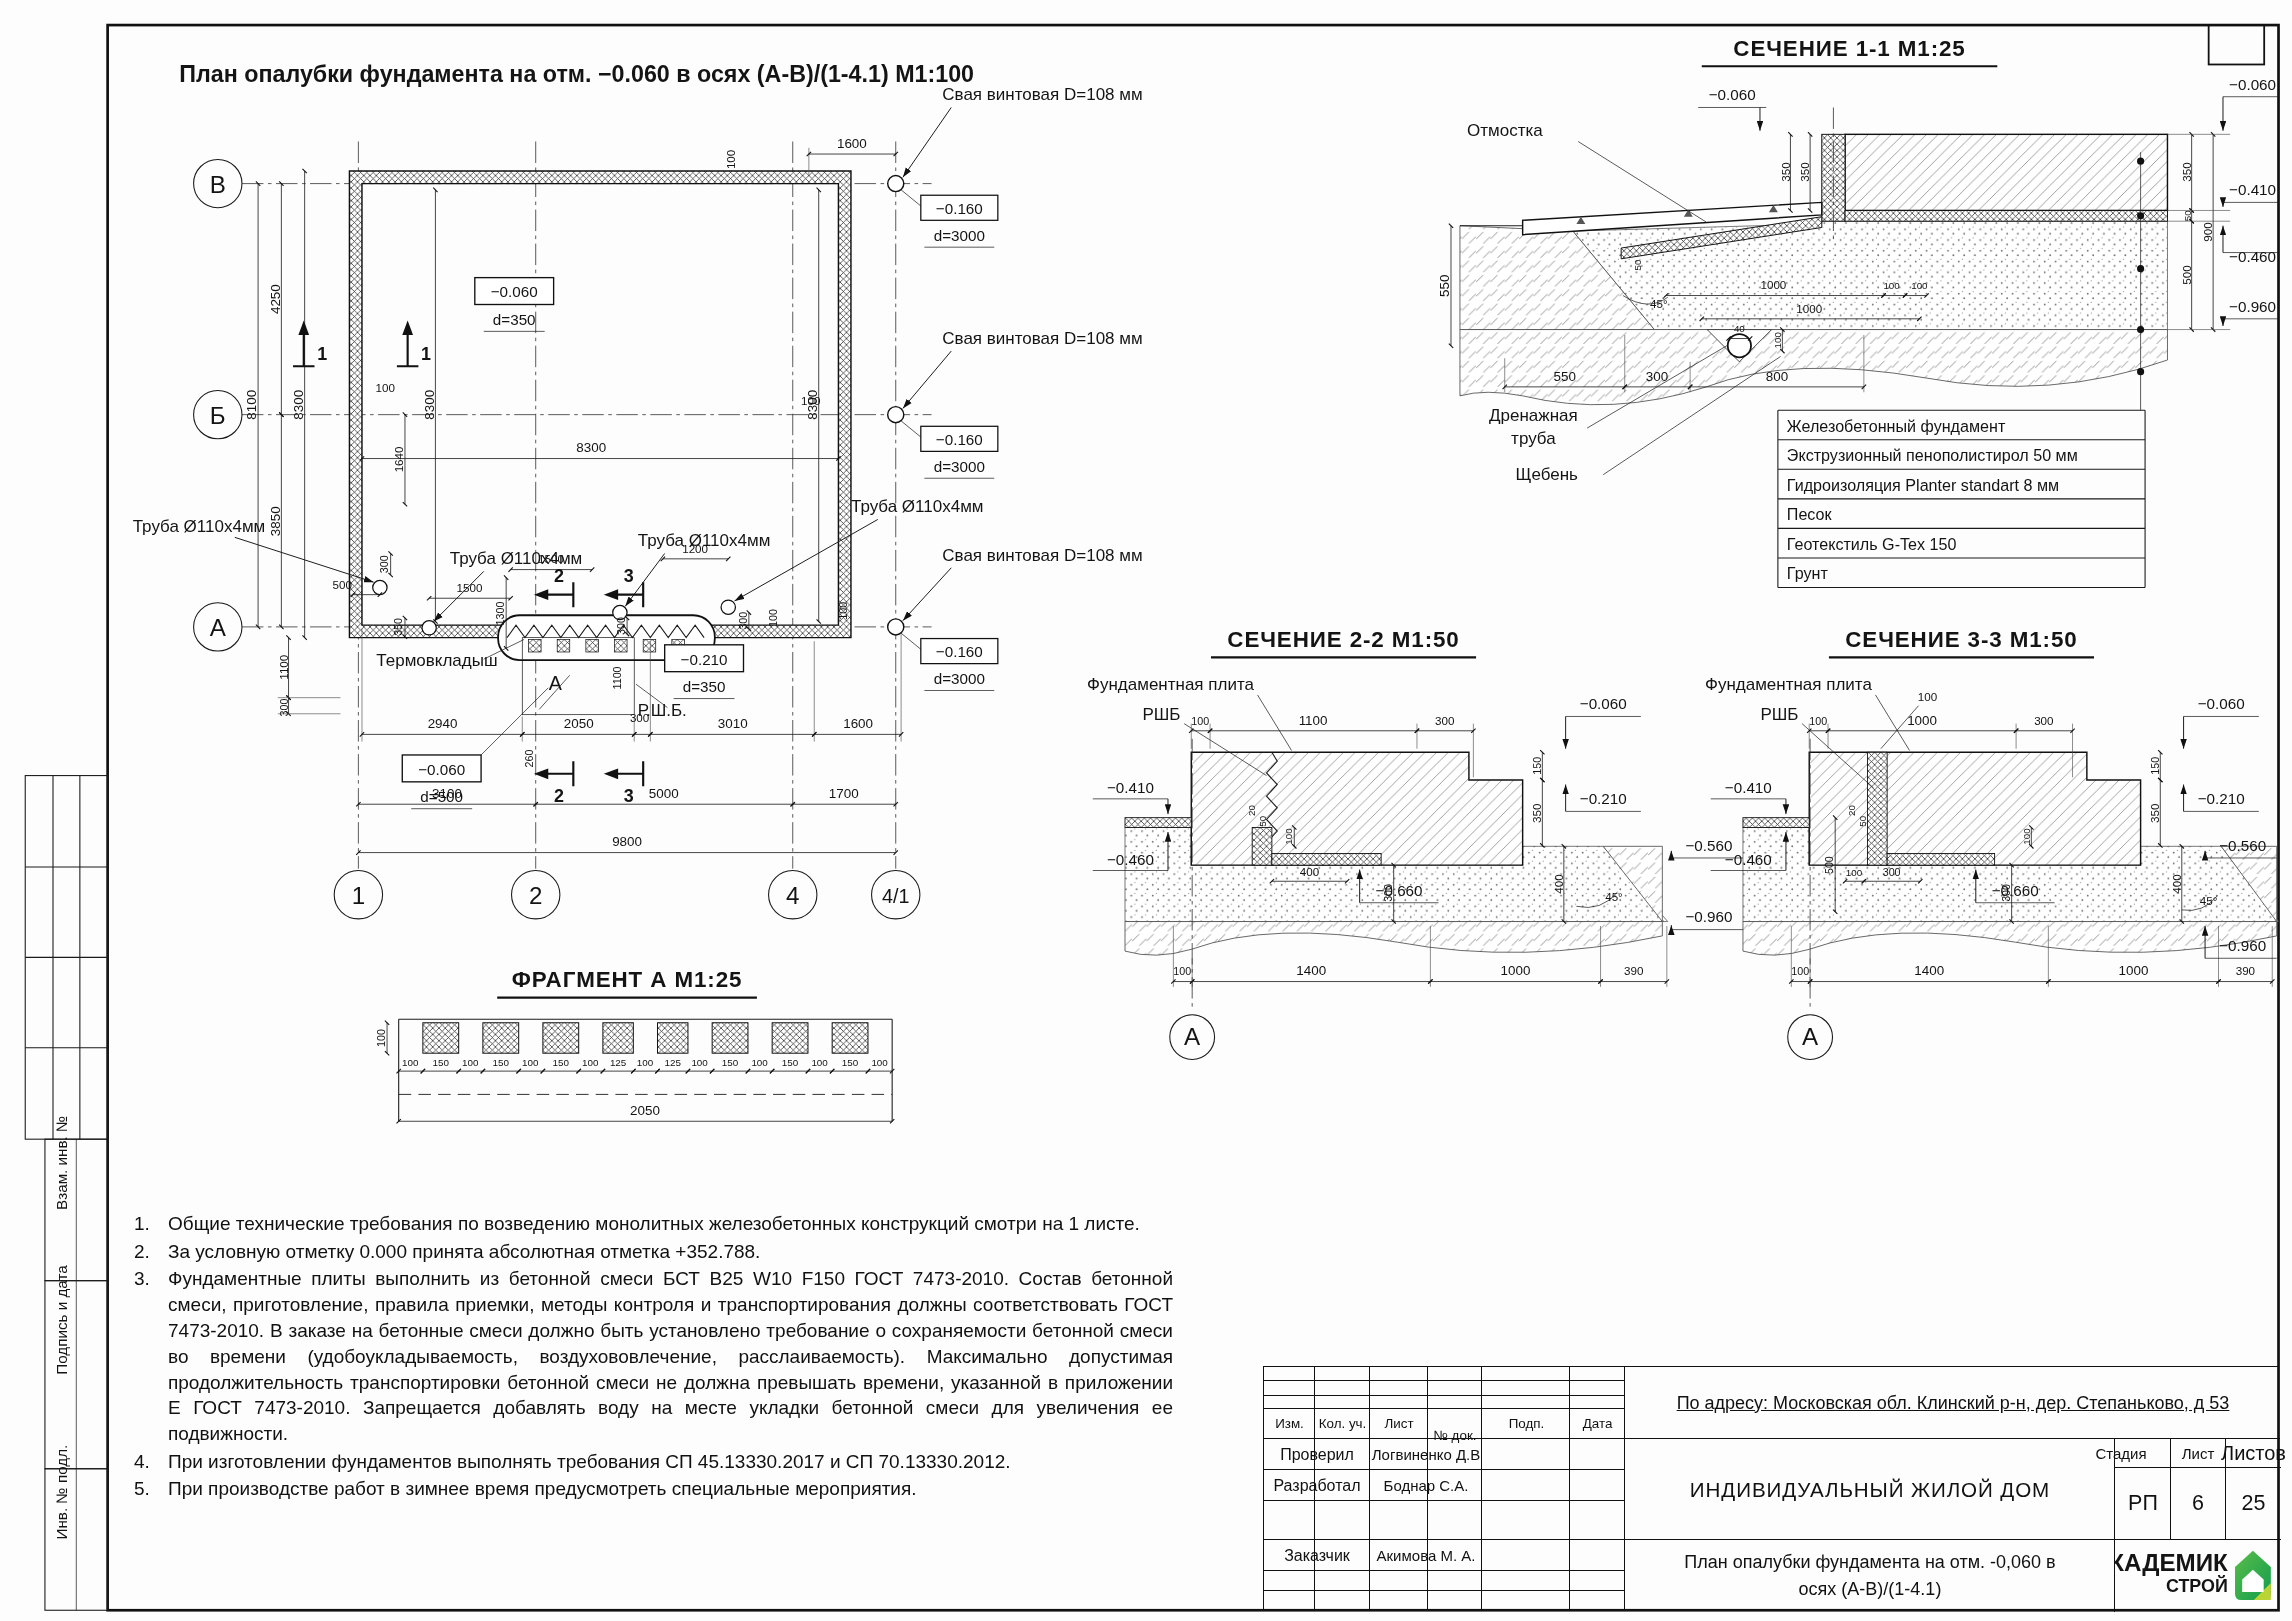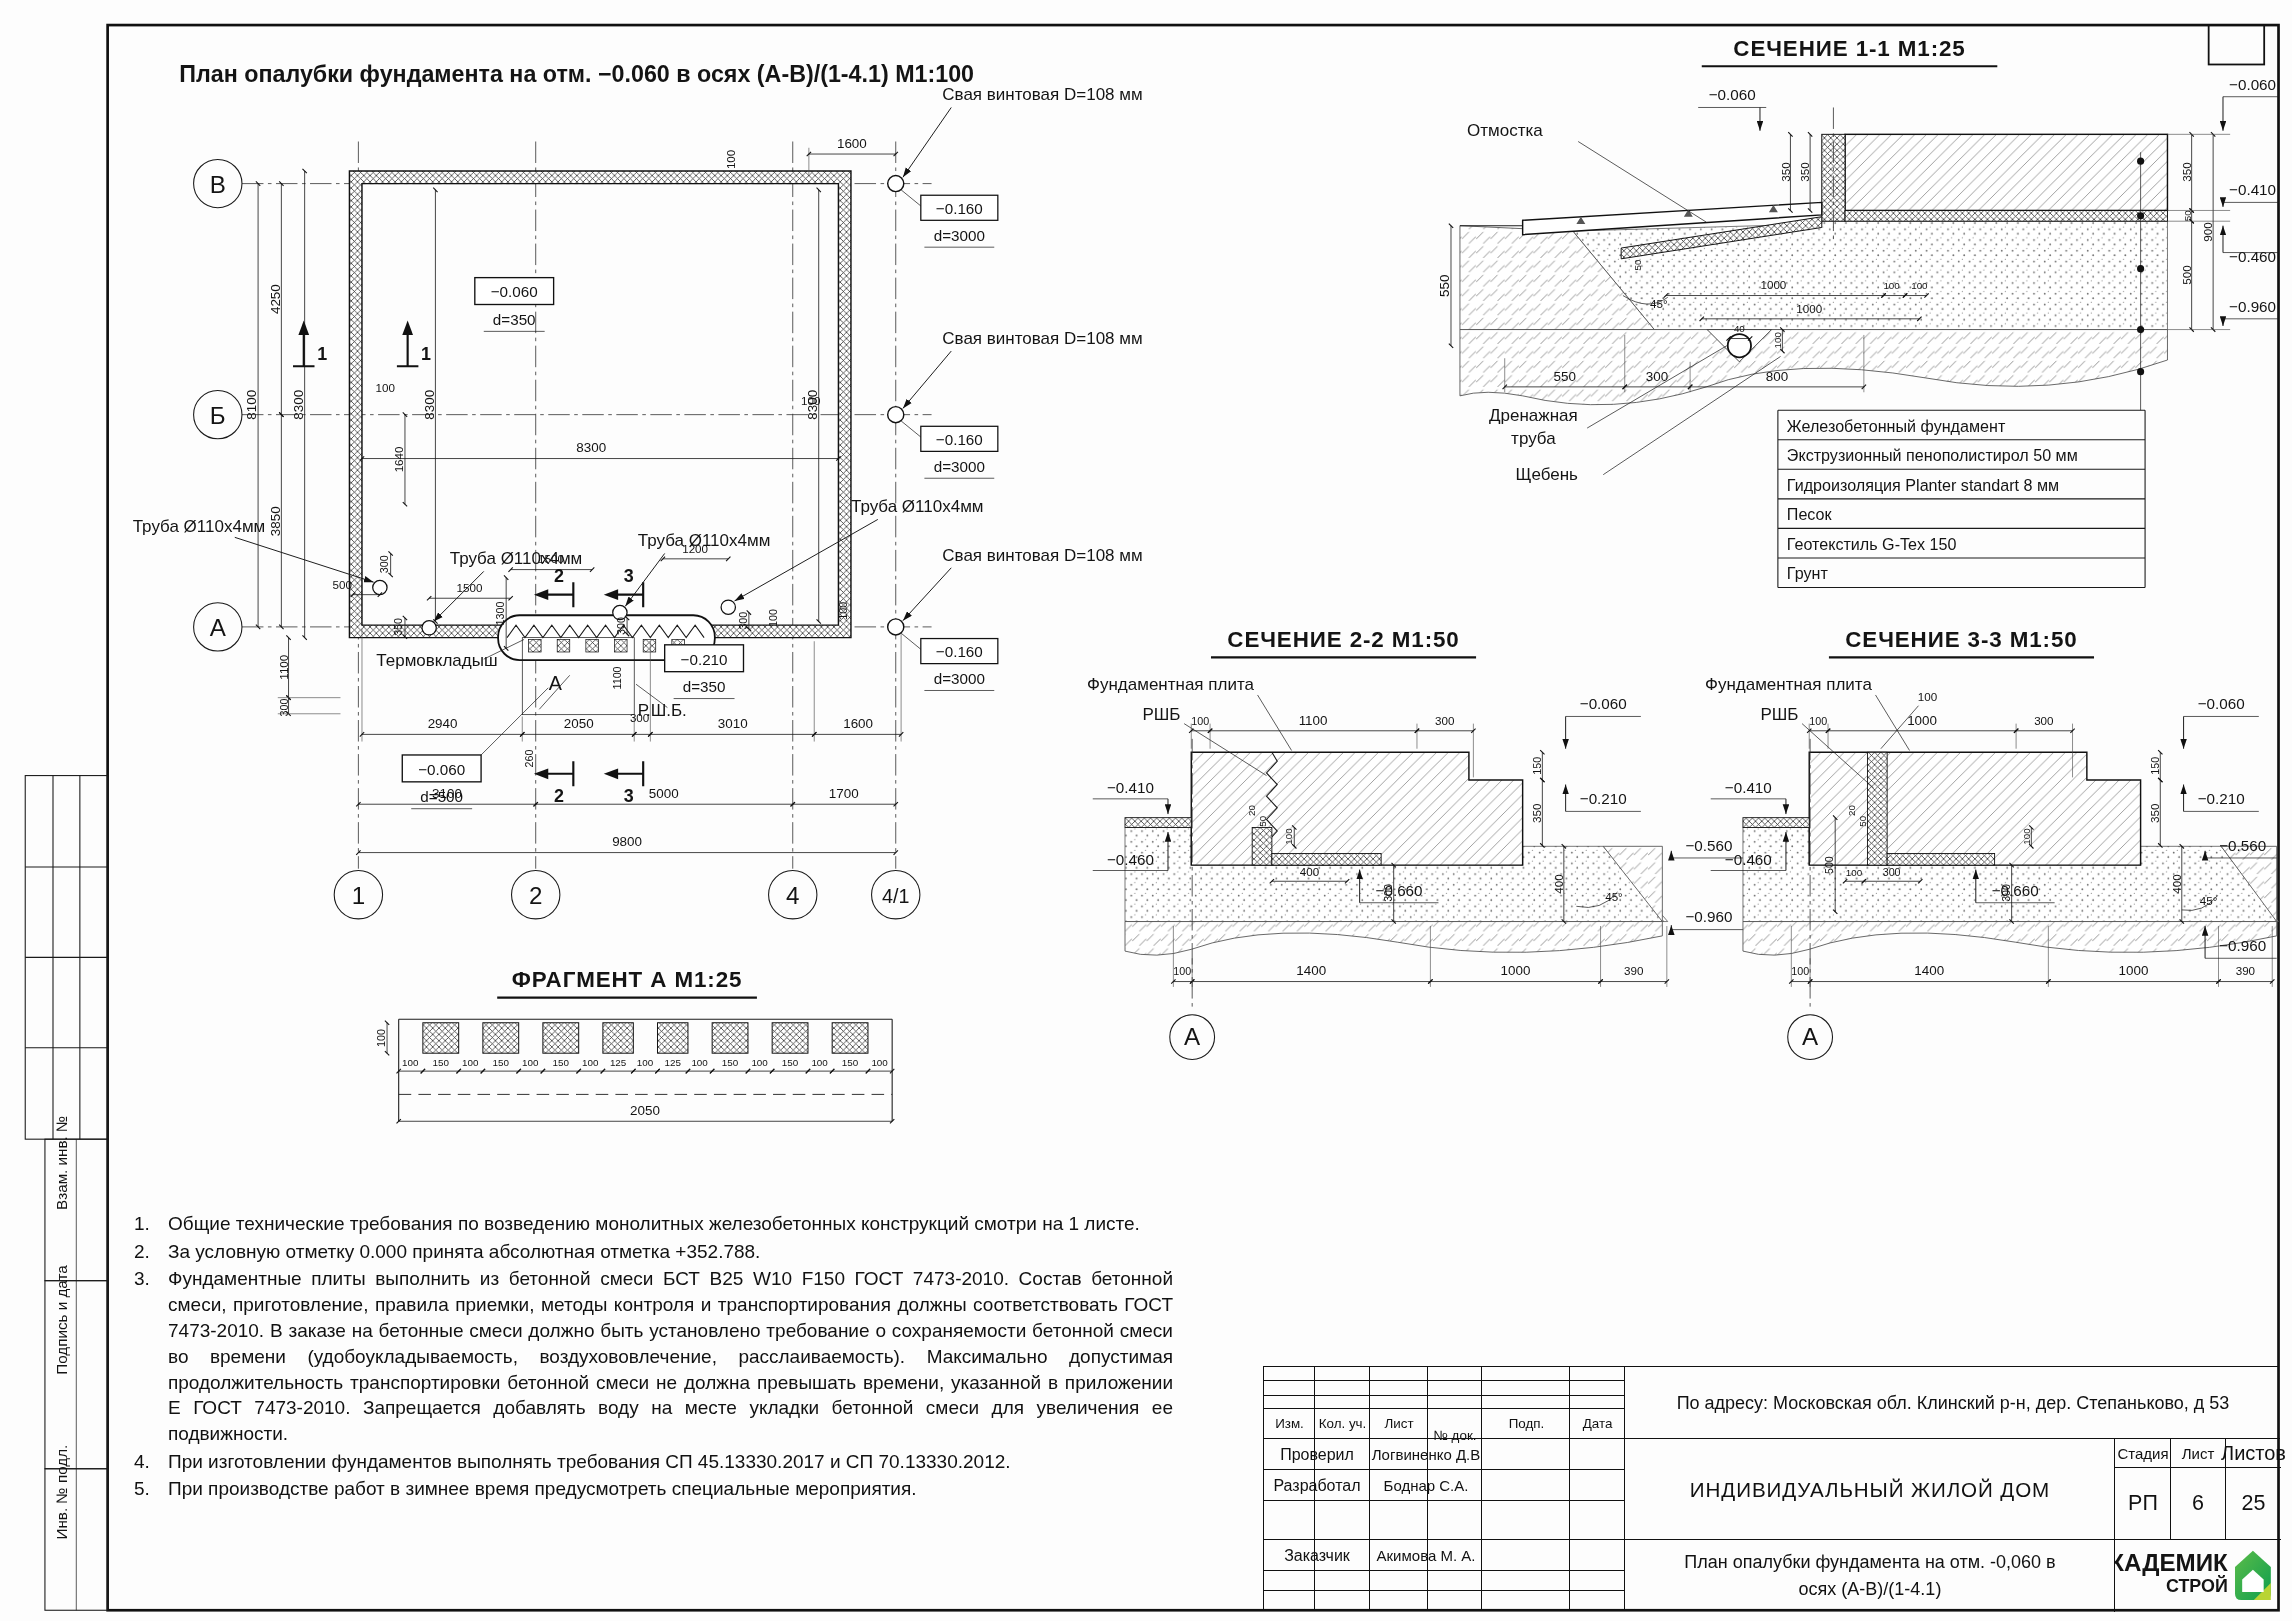--- a/index.html
+++ b/index.html
@@ -662,21 +662,21 @@
   <div class="c bB1" style="left:0;top:0;width:361px;height:134px;"></div>
   <div class="c bB1" style="left:0;top:0;width:361px;height:173px;"></div>
   <div class="c bB1" style="left:0;top:0;width:361px;height:204px;"></div>
   <div class="c bB1" style="left:0;top:0;width:361px;height:224px;"></div>
   <div class="c bB" style="left:361px;top:0;width:656px;height:173px;"></div>
   <div class="c bR" style="left:361px;top:72px;width:490px;height:173px;"></div>
   <div class="c bR1" style="left:851px;top:72px;width:56px;height:101px;"></div>
   <div class="c bR1" style="left:851px;top:72px;width:111px;height:101px;"></div>
   <div class="c bB1" style="left:851px;top:72px;width:166px;height:29px;"></div>
 
-  <div class="c cell" style="left:361px;top:0;width:656px;height:72px;font-size:18px;">
+  <div class="c cell" style="left:361px;top:0;width:656px;height:72px;font-size:18px;text-decoration:underline;">
         <span>По адресу: Московская обл. Клинский р-н, дер. Степаньково, д 53</span>
       </div>
   <div class="c cell" style="left:0;top:42px;width:51px;height:29.6px;font-size:13.4px;">
         <span>Изм.</span>
       </div>
   <div class="c cell" style="left:51px;top:42px;width:55px;height:29.6px;font-size:13.4px;">
         <span>Кол. уч.</span>
       </div>
   <div class="c cell" style="left:106px;top:42px;width:58px;height:29.6px;font-size:13.4px;">
         <span>Лист</span>
@@ -704,21 +704,21 @@
       </div>
   <div class="c cell" style="left:0;top:173px;width:106px;height:31px;font-size:16px;justify-content:center;">
         <span>Заказчик</span>
       </div>
   <div class="c cell" style="left:106px;top:173px;width:112px;height:31px;font-size:15px;">
         <span>Акимова М. А.</span>
       </div>
   <div class="c cell" style="left:361px;top:72px;width:490px;height:101px;font-size:20.6px;letter-spacing:0.9px;">
         <span>ИНДИВИДУАЛЬНЫЙ ЖИЛОЙ ДОМ</span>
       </div>
-  <div class="c cell" style="left:851px;top:72px;width:56px;height:29px;font-size:15px;text-align:center;">
+  <div class="c cell" style="left:829px;top:72px;width:56px;height:29px;font-size:15px;text-align:center;">
         <span>Стадия</span>
       </div>
   <div class="c cell" style="left:906px;top:72px;width:56px;height:29px;font-size:15px;">
         <span>Лист</span>
       </div>
   <div class="c cell" style="left:962px;top:72px;width:55px;height:29px;font-size:20px;">
         <span>Листов</span>
       </div>
   <div class="c cell" style="left:851px;top:100px;width:56px;height:73px;font-size:21.5px;">
         <span>РП</span>

